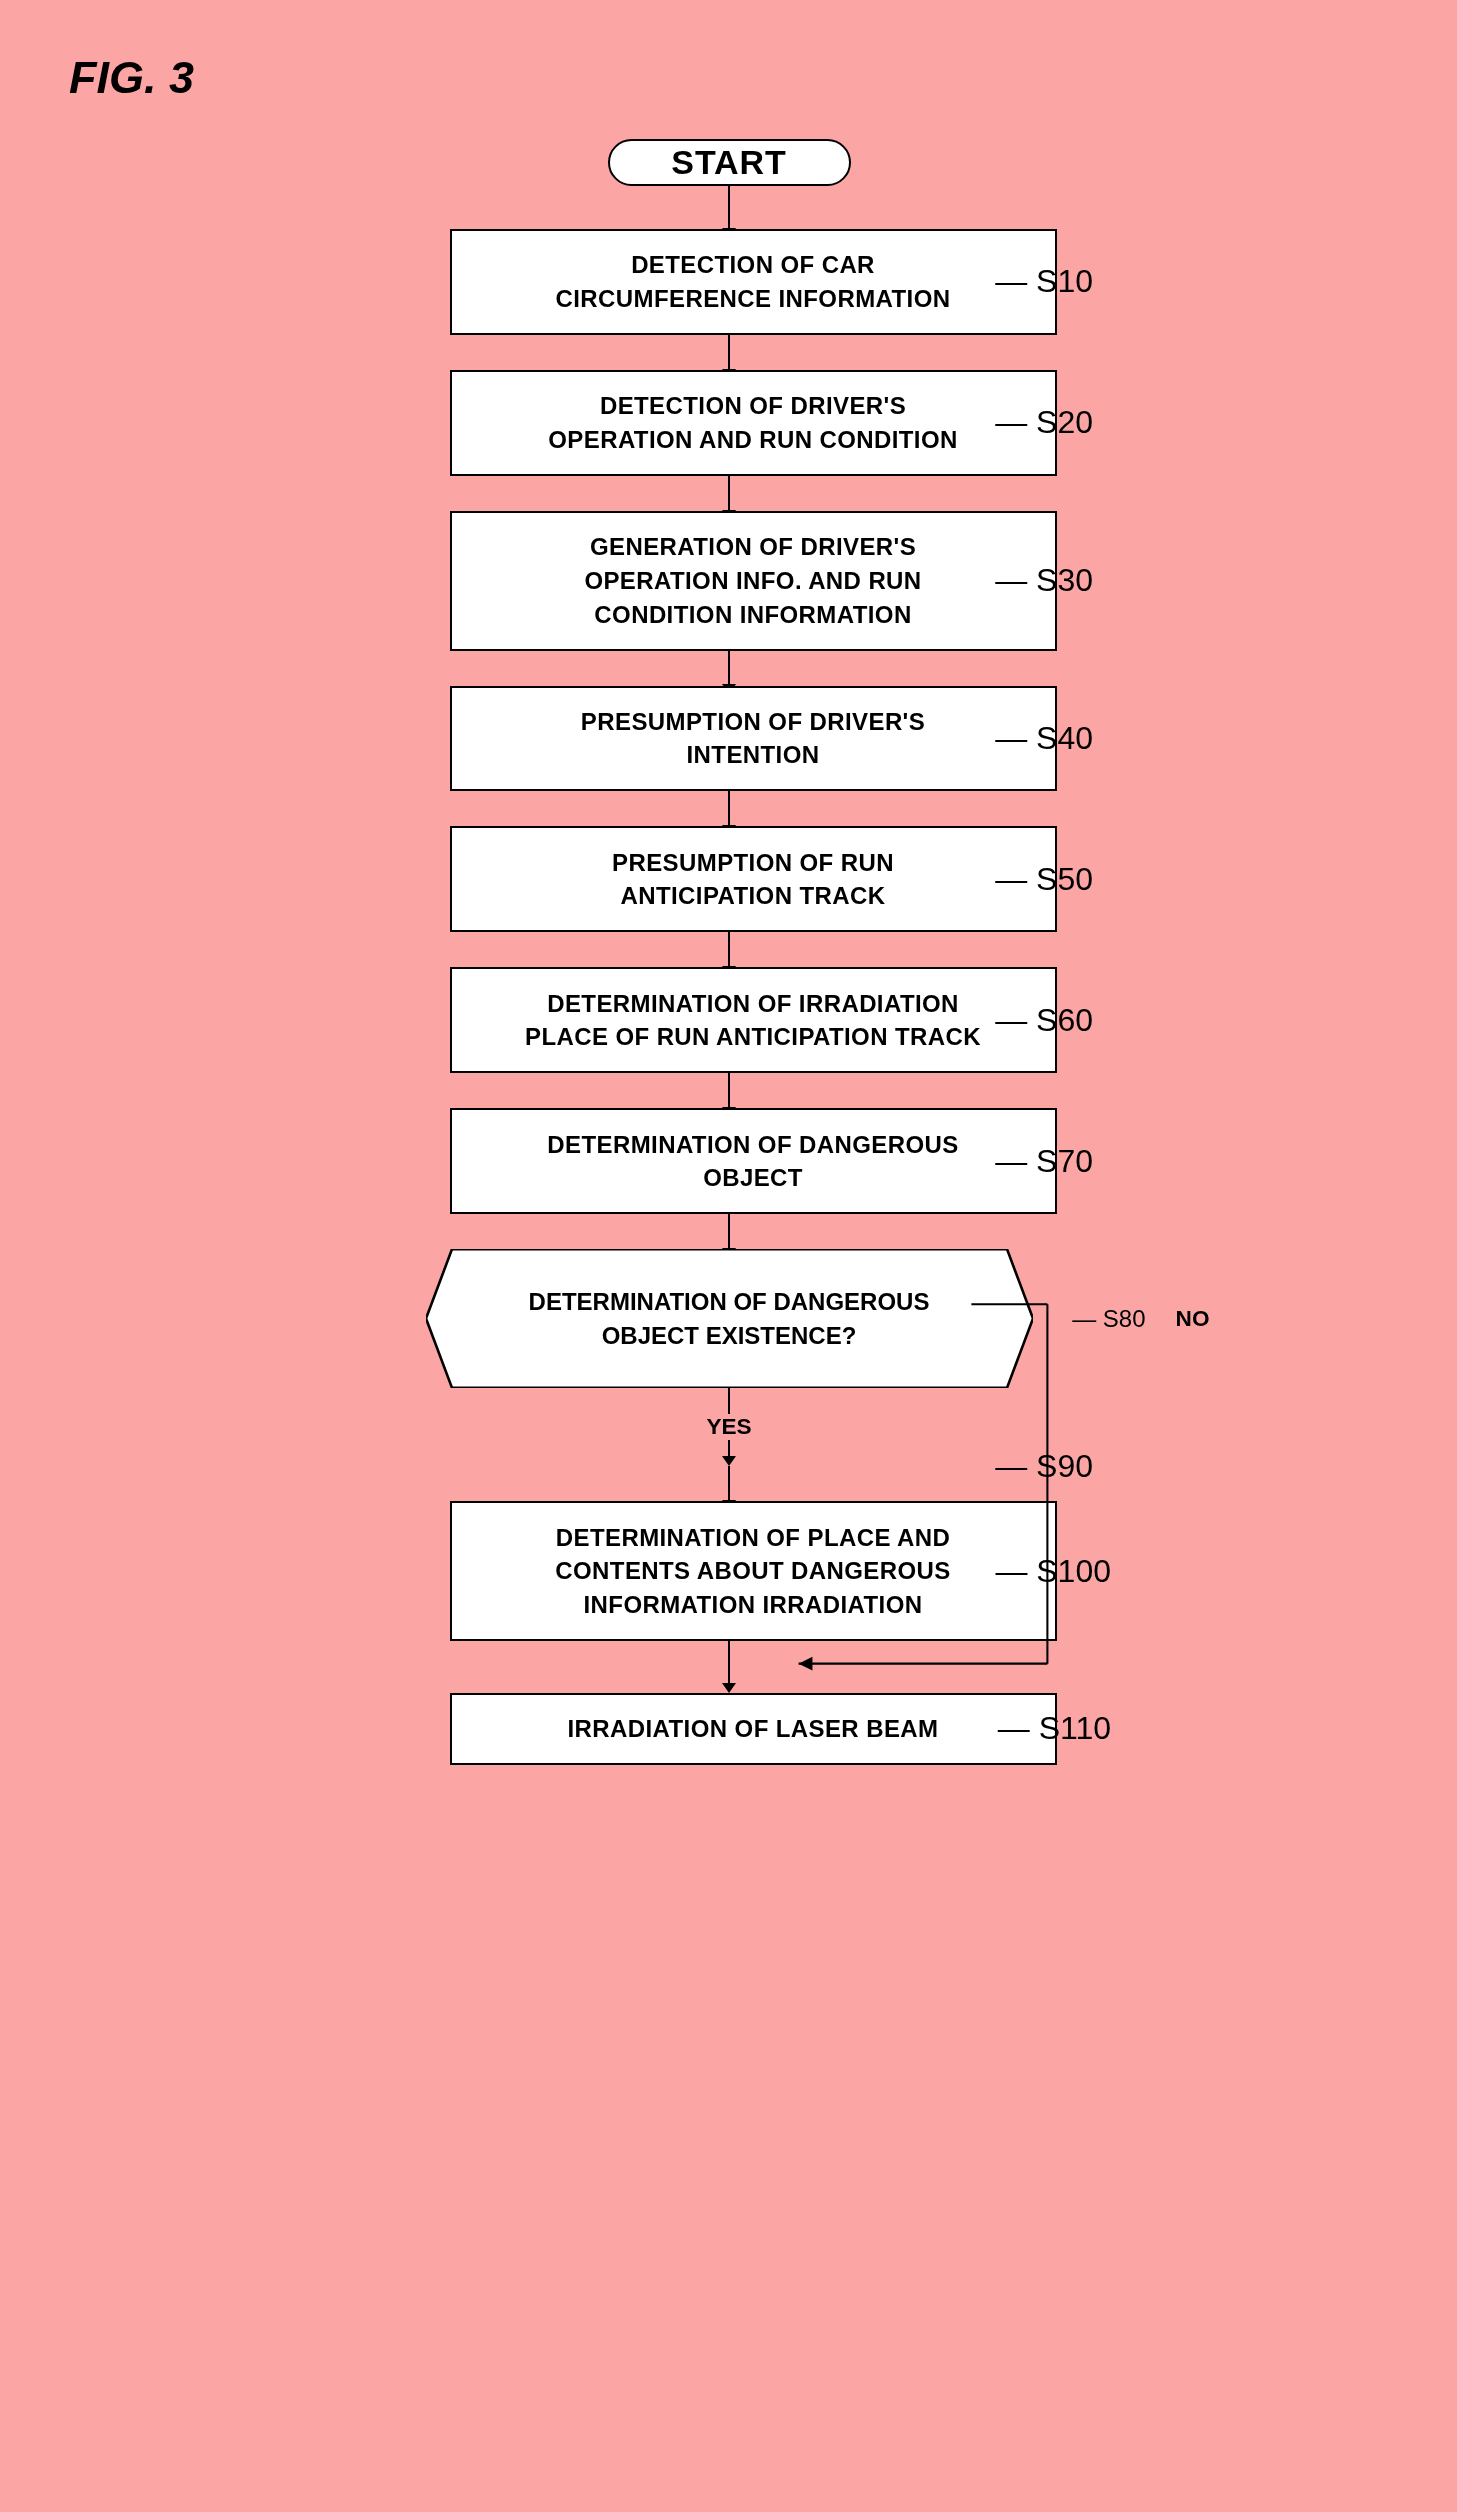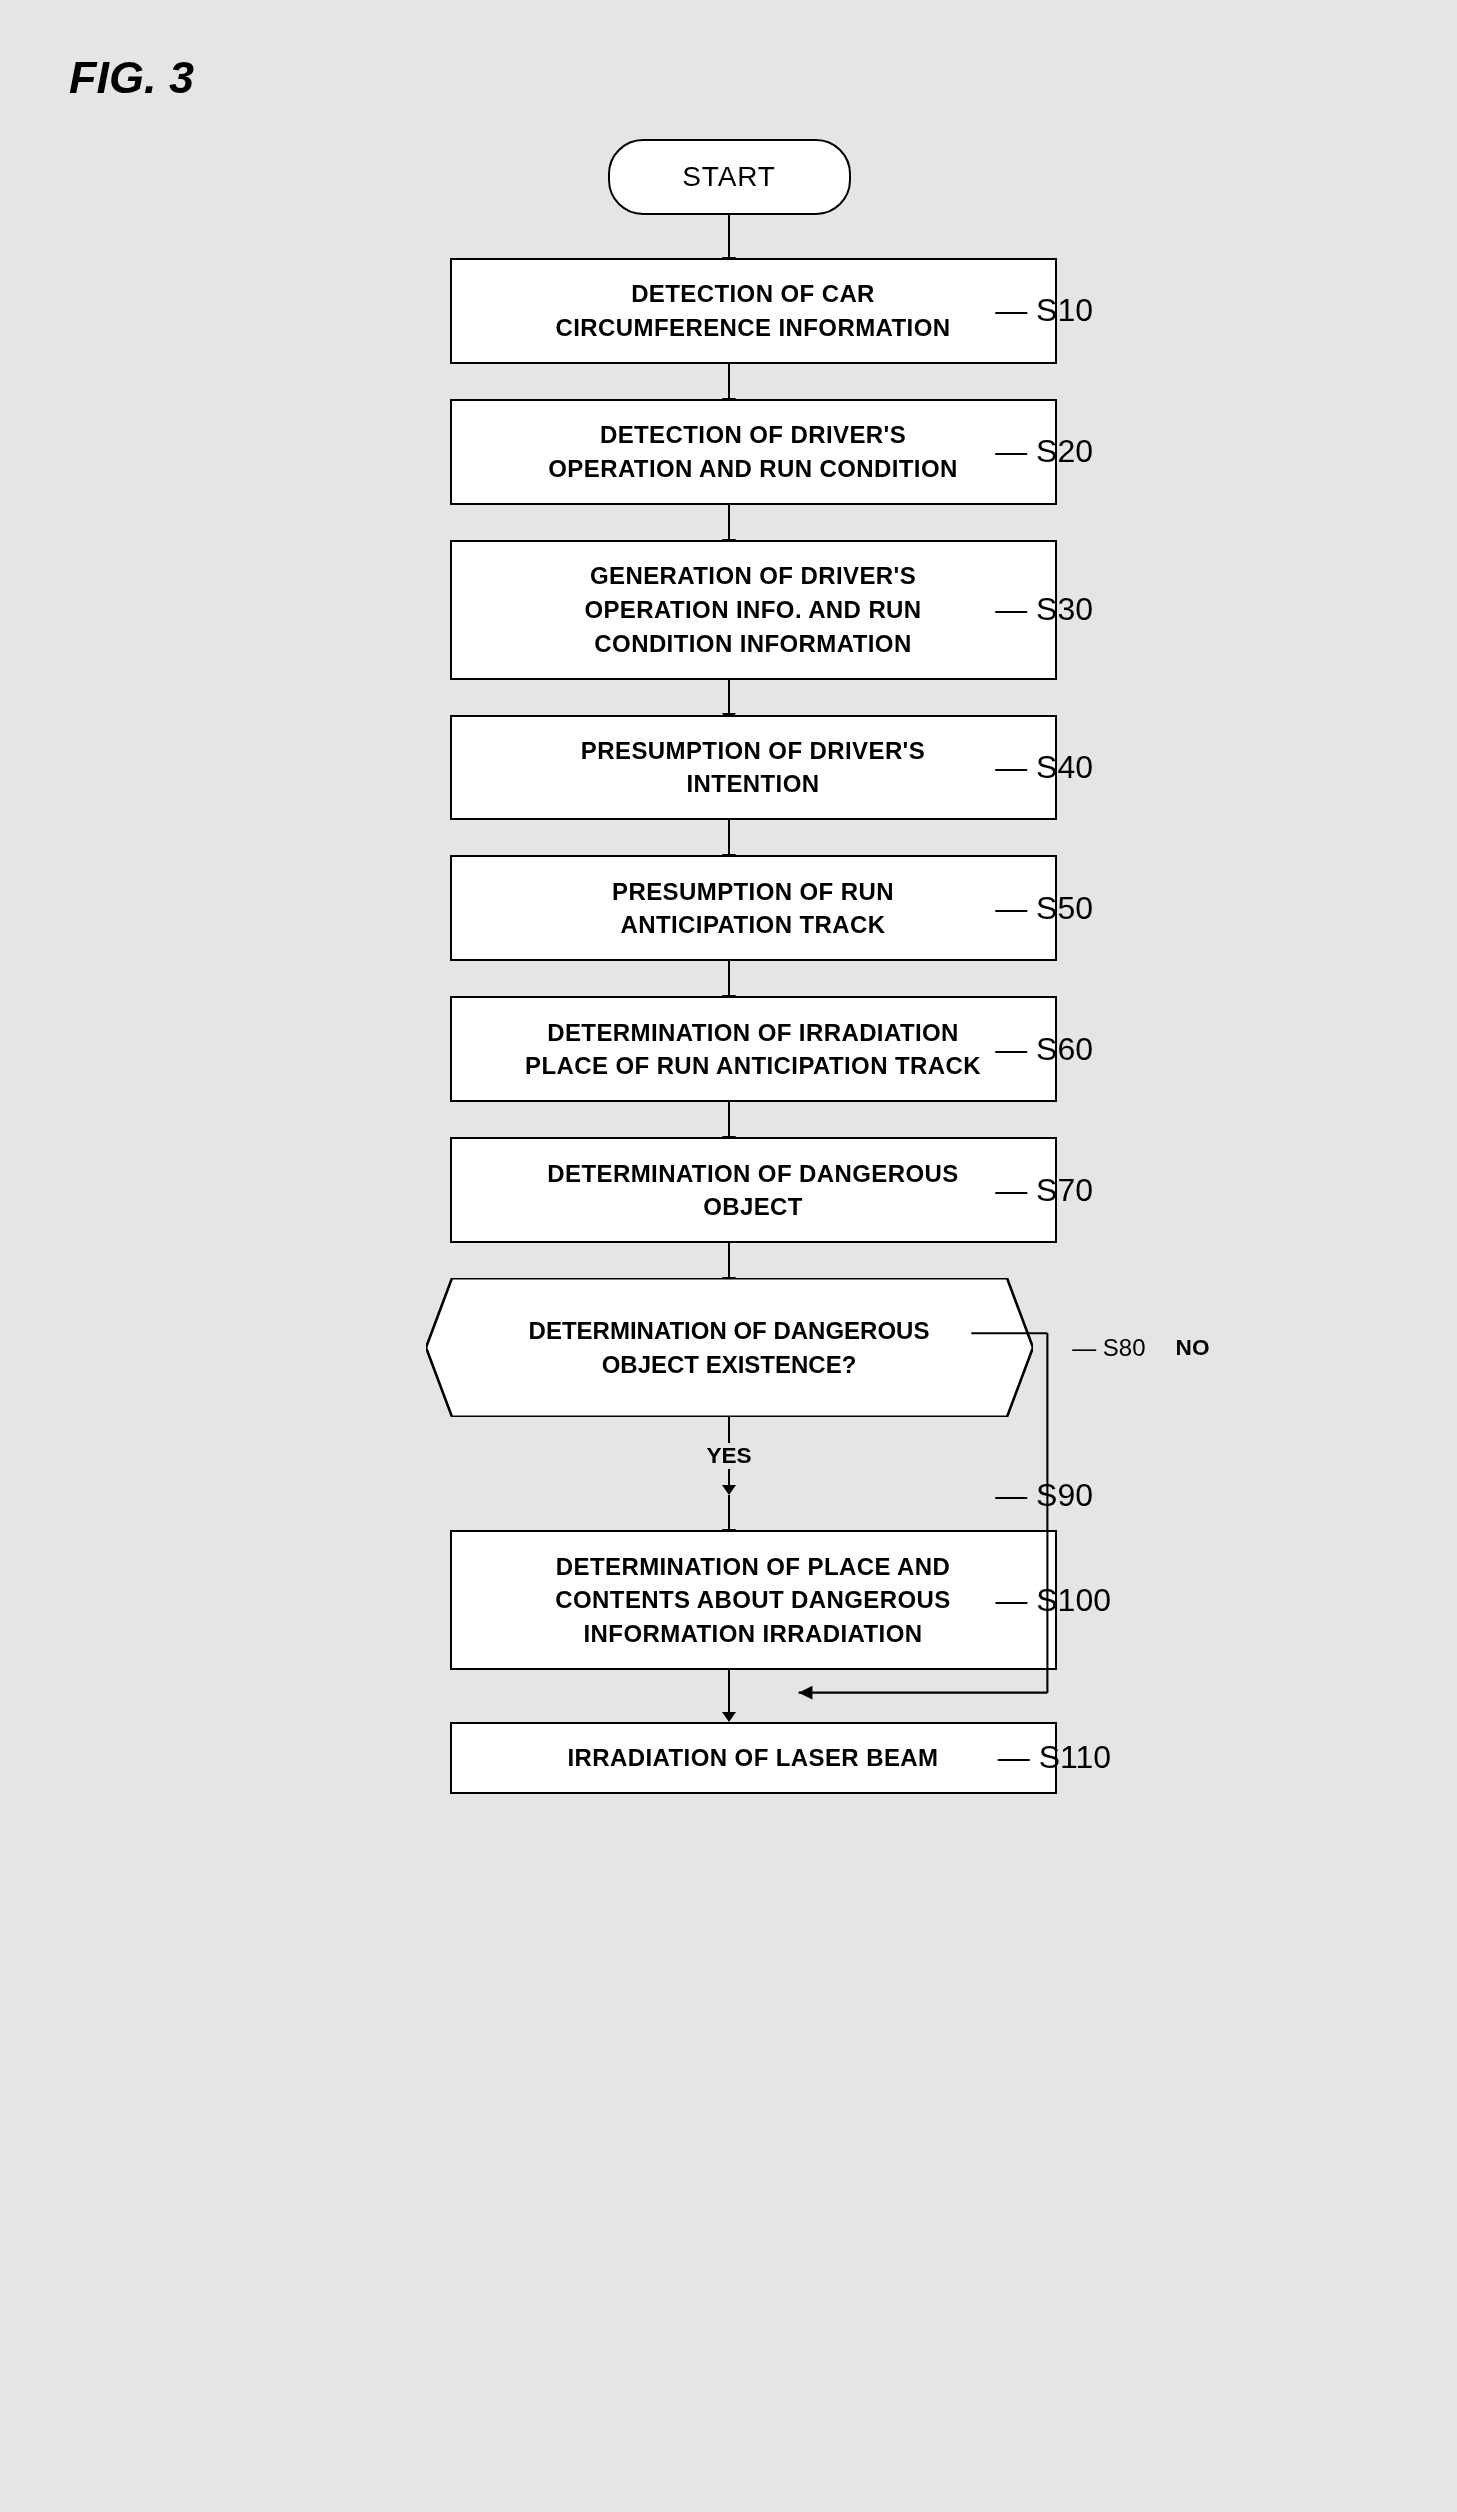--- a/index.html
+++ b/index.html
@@ -6,21 +6,21 @@
     body {
       background: #fff;
       font-family: Arial, sans-serif;
       width: 1458px;
       min-height: 2512px;
       position: relative;
     }
     .page {
       width: 1458px;
       min-height: 2512px;
-      background: #e5e5e5;
+      background: #fca5a5;
       position: relative;
       padding: 52px 69px;
     }
     .fig-title {
       font-size: 45px;
       font-weight: bold;
       font-style: italic;
       margin-bottom: 35px;
       font-family: Arial, sans-serif;
     }
@@ -47,23 +47,23 @@
       font-family: Arial, sans-serif;
       letter-spacing: 0.4px;
       line-height: 1.4;
       width: 607px;
       background: #fff;
       margin-left: 48px;
     }
     .terminal-box {
       border: 2.6px solid #000;
       text-align: center;
-      padding: 20px 52px;
-      font-size: 28px;
-      font-weight: normal;
+      padding: 2px 52px;
+      font-size: 34px;
+      font-weight: bold;
       font-family: Arial, sans-serif;
       letter-spacing: 0.9px;
       border-radius: 35px;
       background: #fff;
       width: 243px;
     }
     .step-label-right {
       position: absolute;
       right: calc(50% - 364px);
       font-size: 32px;

